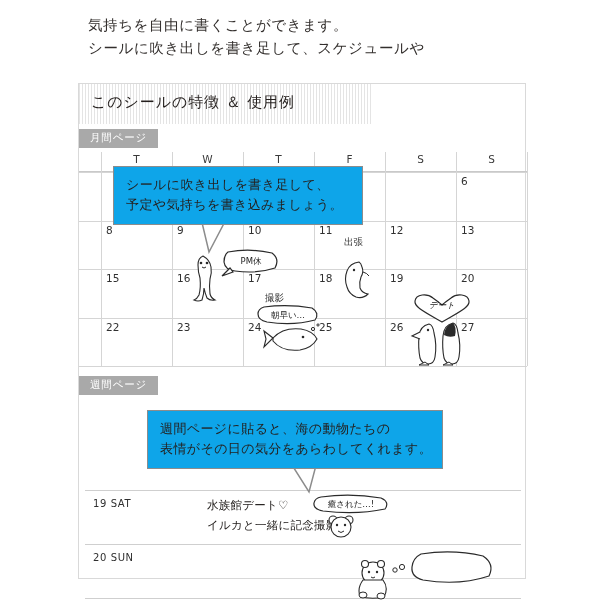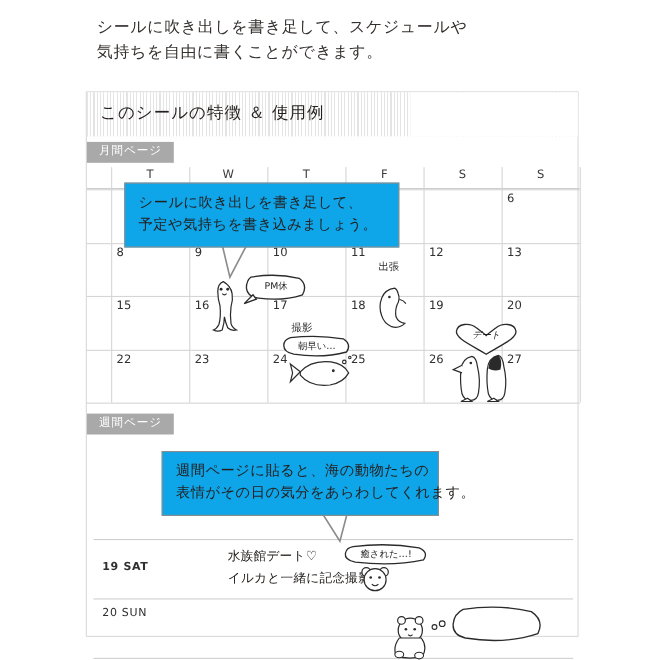--- a/index.html
+++ b/index.html
@@ -96,22 +96,22 @@
   }
   .art{position:absolute;}
   .art svg{display:block;overflow:visible;}
 </style>
 </head>
 <body>
 
 <div class="page">
 
   <div class="intro">
+    <div>気持ちを自由に書くことができます。</div>
     <div>シールに吹き出しを書き足して、スケジュールや</div>
-    <div>気持ちを自由に書くことができます。</div>
   </div>
 
   <div class="card">
 
     <div class="title-wrap">
       <div class="mask"></div>
       <div class="title-text">このシールの特徴 ＆ 使用例</div>
     </div>
 
     <div class="badge badge-month">月間ページ</div>
@@ -237,31 +237,31 @@
     <div class="badge badge-week">週間ページ</div>
 
     <div class="week">
 
       <div class="tail" style="left:196px;top:52px;">
         <svg width="48" height="44" viewBox="0 0 48 44">
           <path d="M44 2 L10 2 L34 40 Z" fill="#ffffff" stroke="#8c8c8c" stroke-width="1.5"></path>
           <path d="M44 2 L10 2" stroke="#ffffff" stroke-width="3"></path>
         </svg>
       </div>
-      <div class="callout" style="left:68px;top:10px;width:252px;">
+      <div class="callout" style="left:68px;top:10px;width:296px;">
         <div class="ctext">週間ページに貼ると、海の動物たちの
 表情がその日の気分をあらわしてくれます。</div>
       </div>
 
       <div class="wsep" style="top:90px;"></div>
       <div class="wsep" style="top:144px;"></div>
       <div class="wsep" style="top:198px;"></div>
 
       <div class="wrow" style="top:90px;height:54px;">
-        <div class="wdate" style="top:20px;font-weight:bold;">19  SAT</div>
+        <div class="wdate" style="top:8px;">19  SAT</div>
         <div class="whand" style="left:84px;top:5px;margin-left:44px;">水族館デート♡
 イルカと一緒に記念撮影。</div>
         <div class="hb" style="left:232px;top:4px;">
           <svg width="80" height="22" viewBox="0 0 80 22">
             <path d="M10 3 q30 -4 60 1 q9 4 4 11 q-28 6 -62 2 q-10 -2 -9 -8 q1 -5 7 -6 z" fill="#fff" stroke="#2a2a2a" stroke-width="1.2"></path>
           </svg>
           <div class="hbtext" style="left:11px;top:5px;width:58px;">癒された…!</div>
         </div>
         <div class="art" style="left:248px;top:24px;">
           <svg width="30" height="26" viewBox="0 0 30 26">

